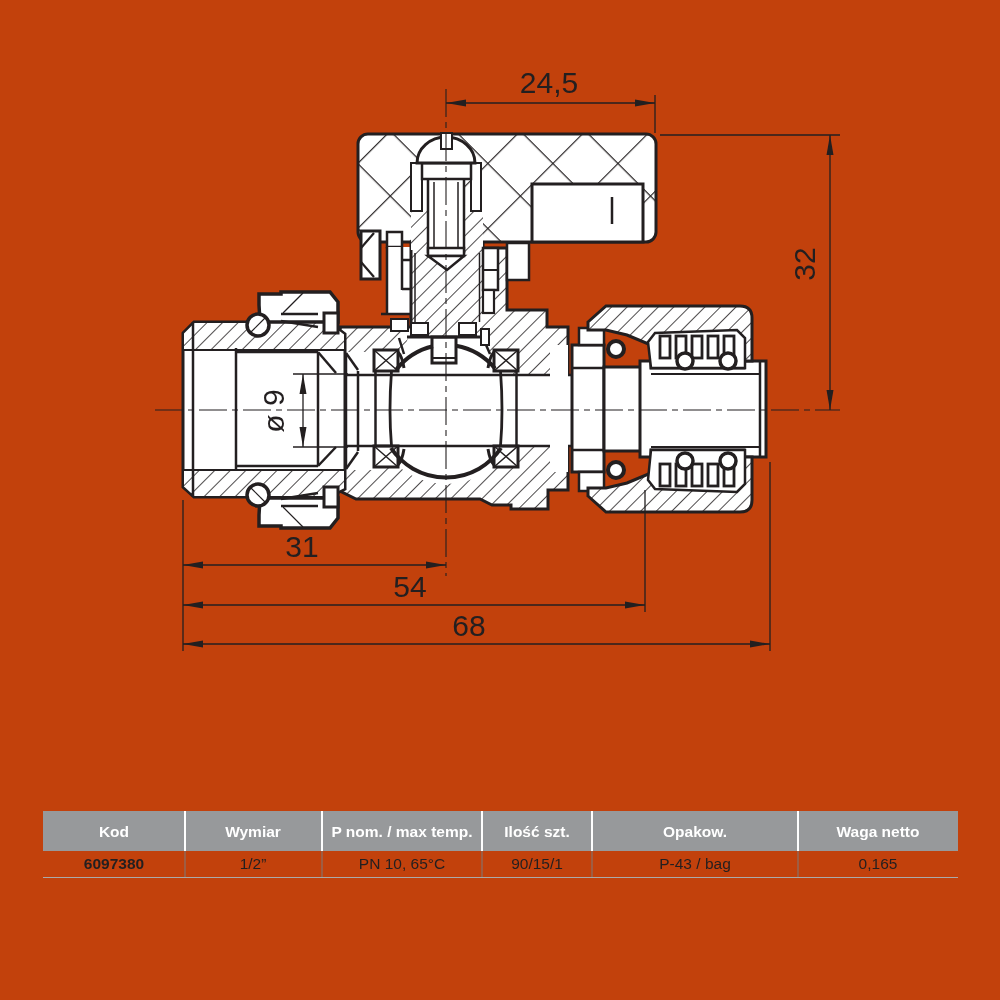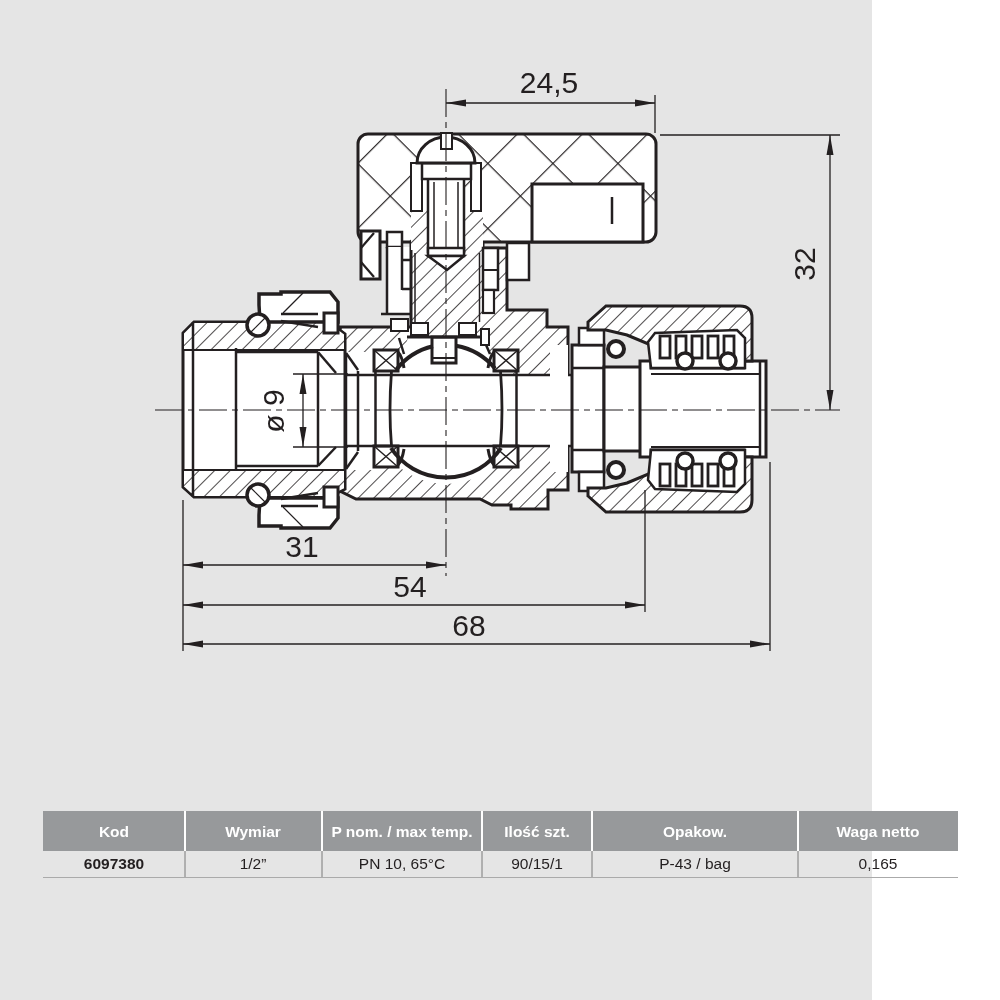--- a/index.html
+++ b/index.html
@@ -1,16 +1,16 @@
 <!DOCTYPE html>
 <html><head>
 <meta charset="utf-8">
 <style>
   html,body{margin:0;padding:0;background:#ffffff;}
-  .page{position:relative;width:872px;height:1000px;background:#e5e5e5;font-family:"Liberation Sans",sans-serif;}
+  .page{position:relative;width:1000px;height:1000px;background:#c2410c;font-family:"Liberation Sans",sans-serif;}
   svg{position:absolute;left:0;top:0;}
   text{font-family:"Liberation Sans",sans-serif;}
 </style>
 </head>
 <body>
 <div class="page">
 <svg width="1000" height="1000" viewBox="0 0 1000 1000">
 <defs>
 
   <pattern id="h1" patternUnits="userSpaceOnUse" width="11" height="11" patternTransform="rotate(-45)">

